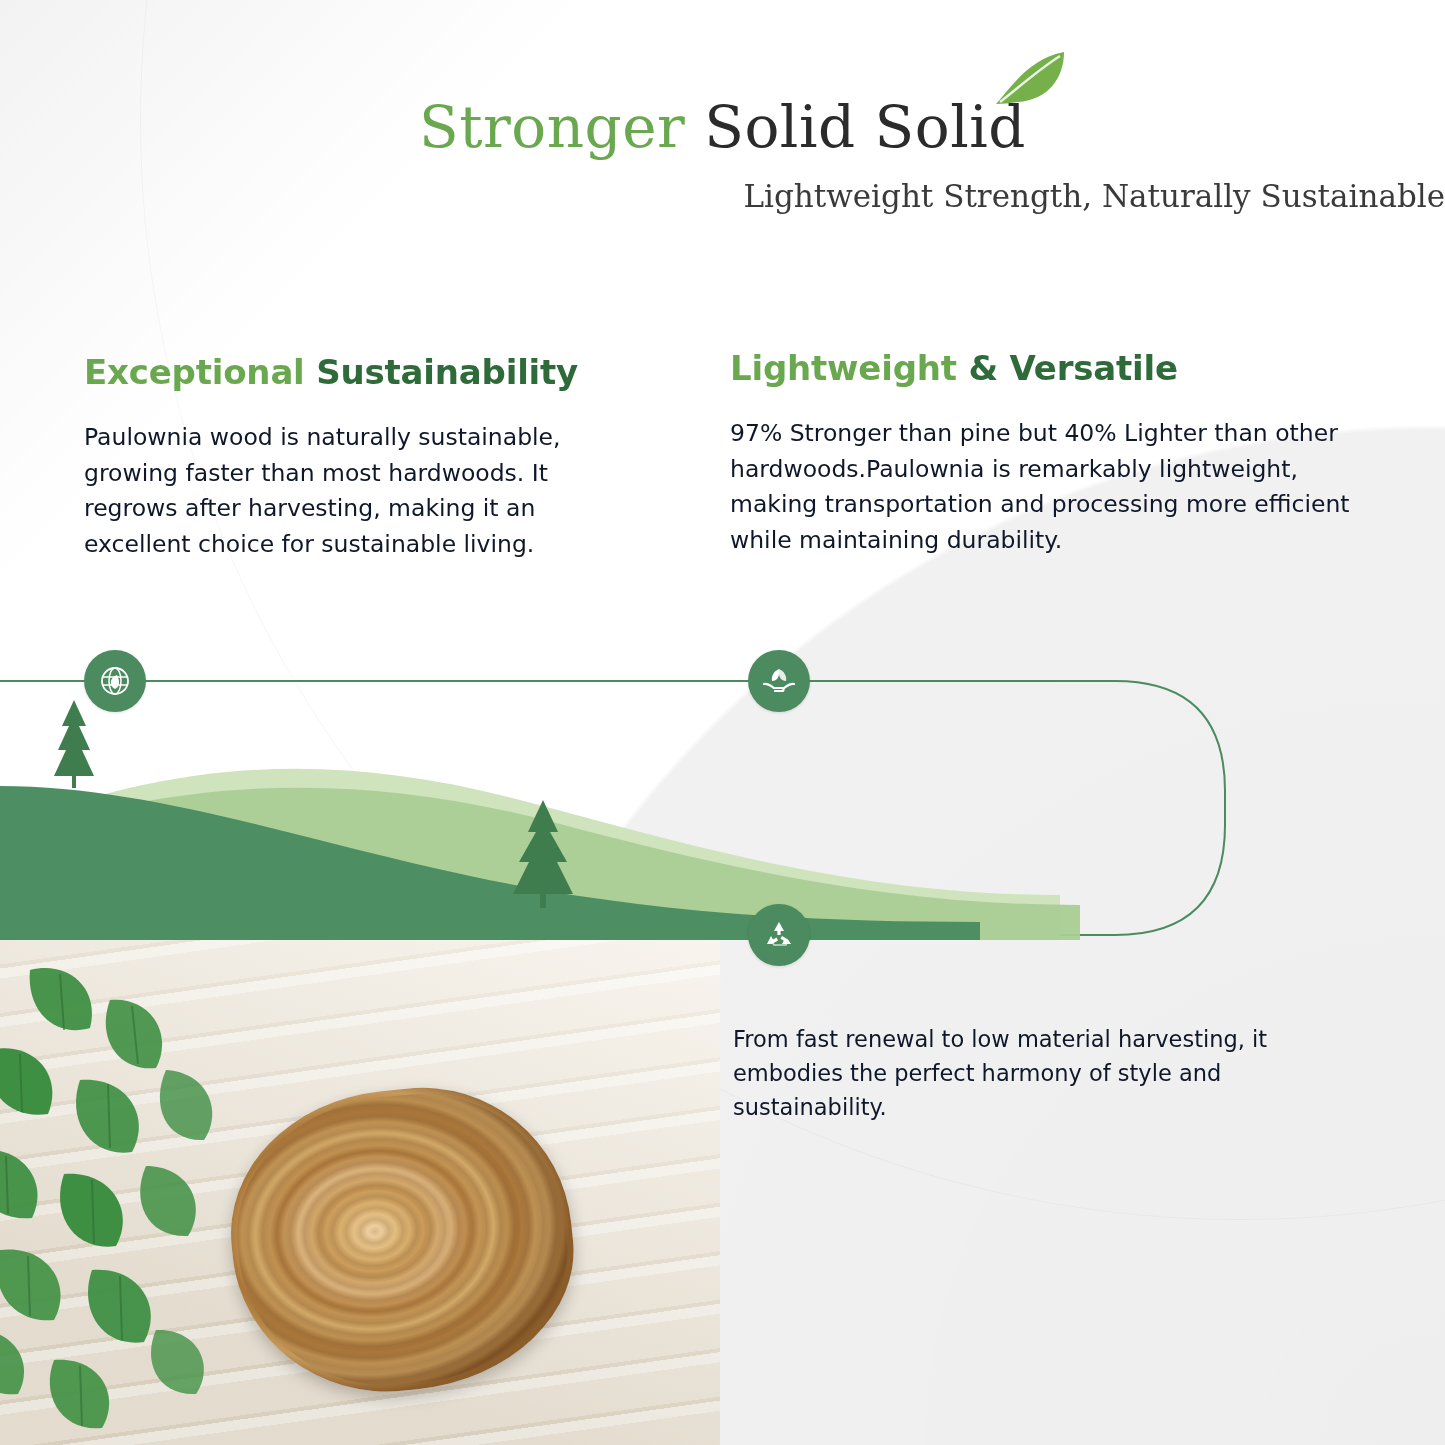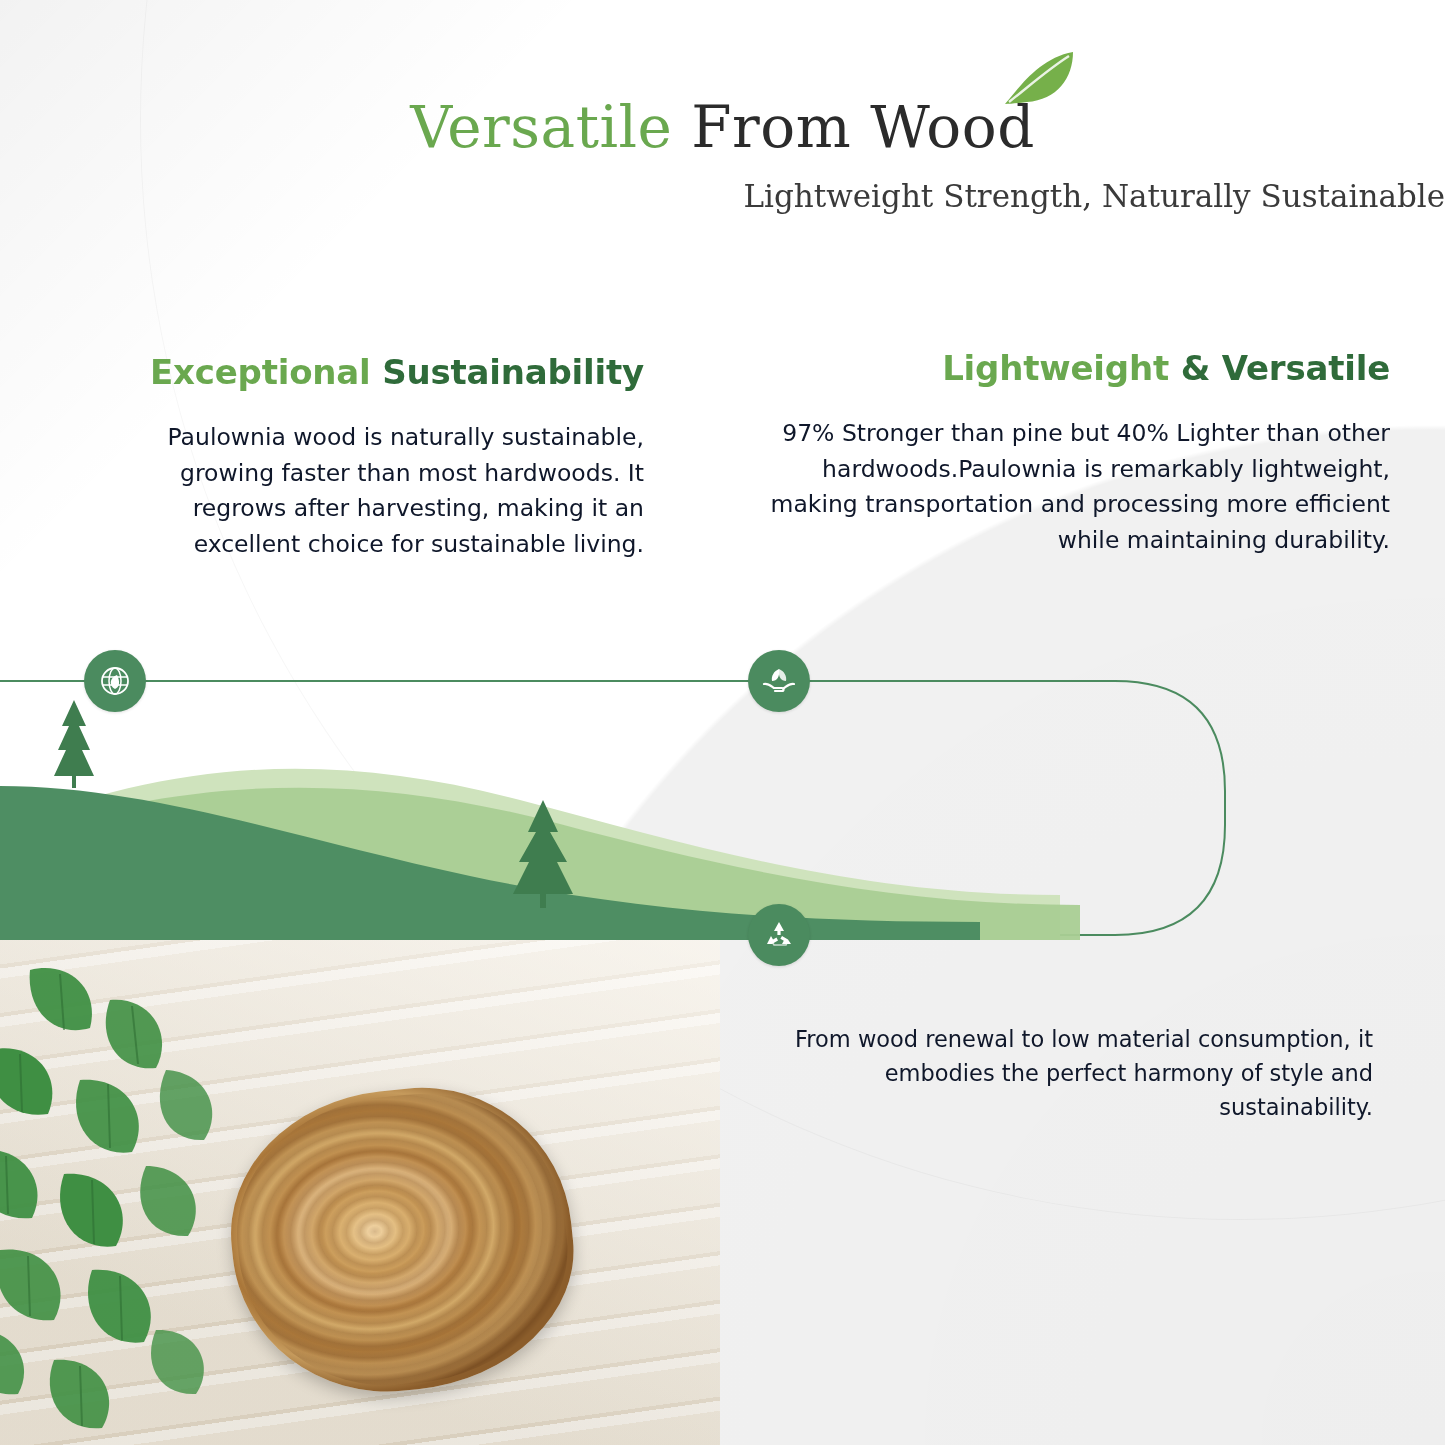--- a/index.html
+++ b/index.html
@@ -75,21 +75,20 @@
     font-size: 31px;
     color: #3a3a3a;
     font-weight: 400;
     text-align: right;
   }
 
   
   .col {
     position: absolute;
     width: 560px;
-    text-align: right;
   }
   .col-left { left: 84px; top: 352px; }
   .col-right { left: 730px; top: 348px; width: 660px; }
   .col-bottom { left: 733px; top: 1022px; width: 640px; }
 
   .feat-head {
     font-size: 34px;
     font-weight: bold;
     color: #2f6b3a;
     margin: 0 0 28px 0;
@@ -212,22 +211,22 @@
 </head>
 <body>
 
 <div class="canvas nosel">
 
   <div class="bg-arc"></div>
   <div class="bg-wash"></div>
 
   <div class="header">
     <div class="title">
-      <span class="accent">Versatile</span>
-      <span>From Wood</span>
+      <span class="accent">Stronger</span>
+      <span>Solid Solid</span>
       <span class="leaf-mark">
         <svg viewBox="0 0 78 62" width="78" height="62" aria-hidden="true">
           <path d="M6 56 C20 40 40 10 74 4 C74 30 58 52 28 54 C20 55 12 56 6 56 Z" fill="#76b04a"></path>
           <path d="M10 54 C28 40 48 22 70 8" stroke="#ffffff" stroke-width="2.4" fill="none" opacity="0.85"></path>
         </svg>
       </span>
     </div>
     <div class="subtitle">Lightweight Strength, Naturally Sustainable</div>
   </div>
 
@@ -334,16 +333,16 @@
 
   <div class="col col-right">
     <h2 class="feat-head">
       <span class="lead">Lightweight</span>
       <span>&amp; Versatile</span>
     </h2>
     <p class="feat-body">97% Stronger than pine but 40% Lighter than other hardwoods.Paulownia is remarkably lightweight, making transportation and processing more efficient while maintaining durability.</p>
   </div>
 
   <div class="col col-bottom">
-    <p class="feat-body">From wood renewal to low material consumption, it embodies the perfect harmony of style and sustainability.</p>
+    <p class="feat-body">From fast renewal to low material harvesting, it embodies the perfect harmony of style and sustainability.</p>
   </div>
 
 </div>
 
 </body></html>

